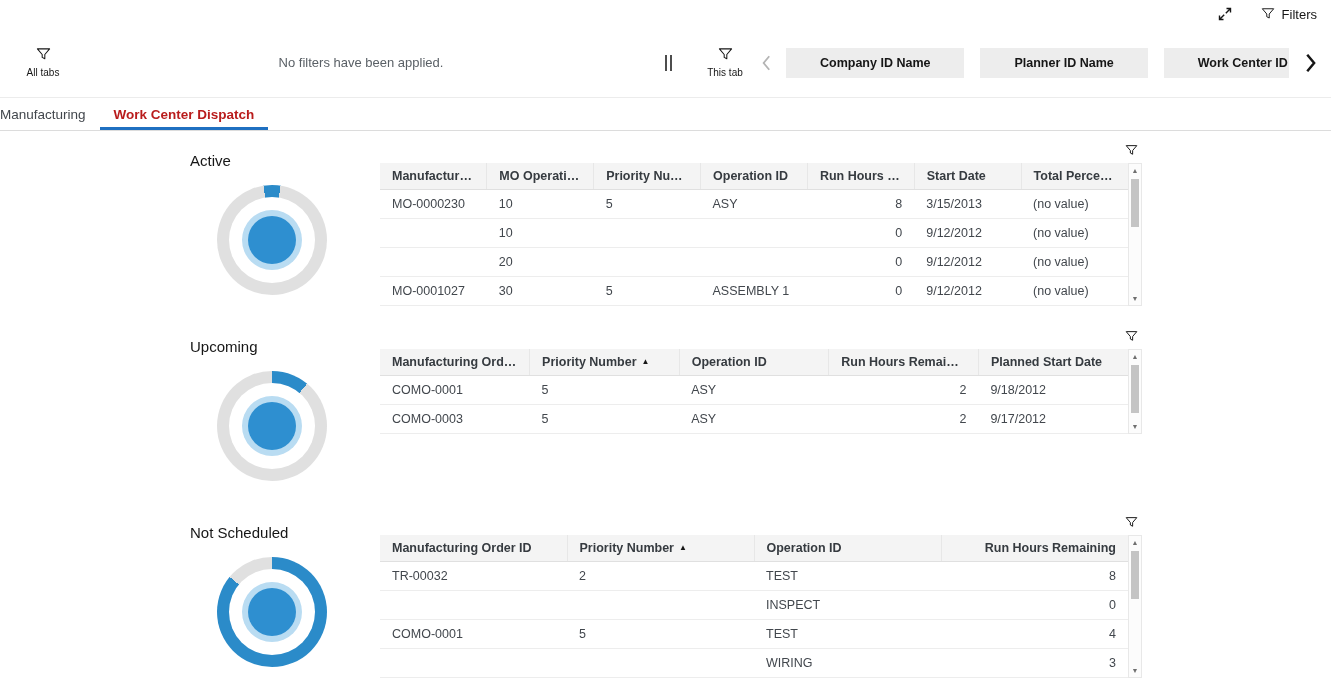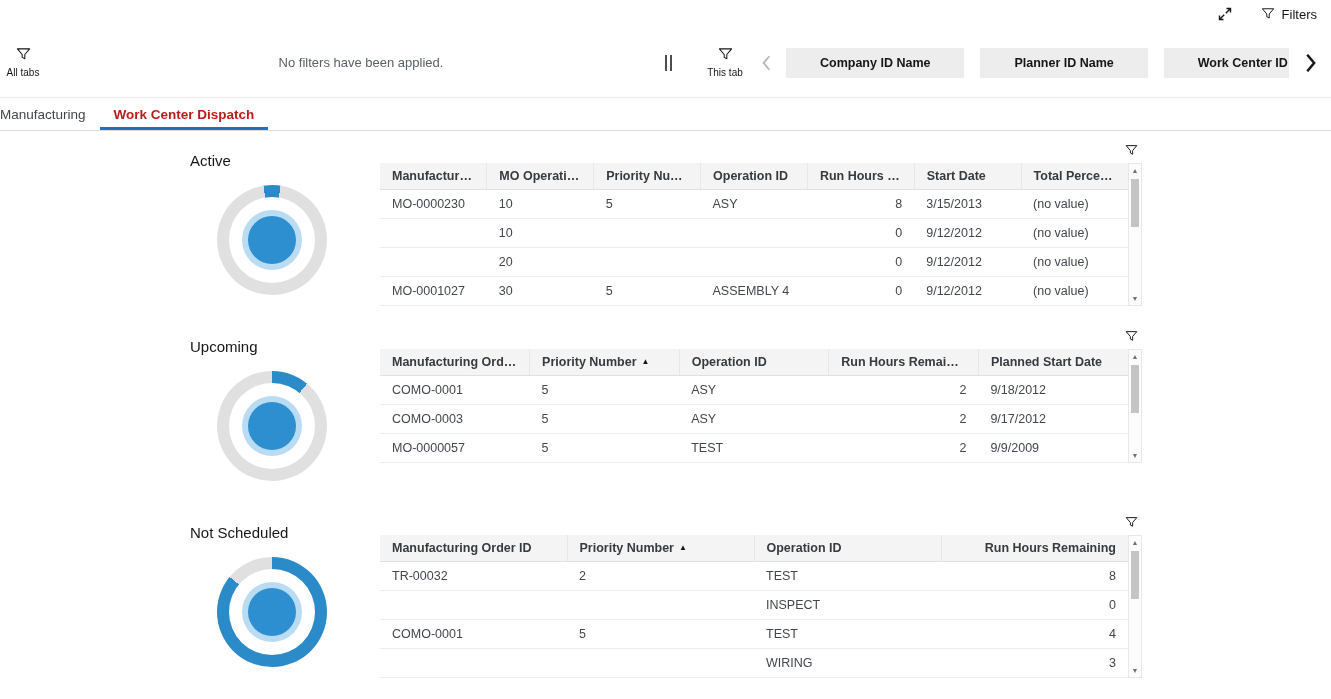--- a/index.html
+++ b/index.html
@@ -9,21 +9,21 @@
   
   .topbar { height:28px; display:flex; justify-content:flex-end; align-items:center;
     gap:28px; padding-right:14px; }
   .icon-btn { display:inline-flex; align-items:center; cursor:pointer; }
   .filters-toggle { display:inline-flex; align-items:center; gap:7px; font-size:13px; cursor:pointer; }
 
   
   .filter-bar { height:70px; display:flex; align-items:center; border-bottom:1px solid #ececec; }
   .fb-left { width:662px; height:100%; display:flex; align-items:center; position:relative; flex:none; }
   .fb-scope { display:flex; flex-direction:column; align-items:center; gap:5px;
-    font-size:10px; color:#161616; width:46px; cursor:pointer; }
+    font-size:10px; color:#161616; margin-left:20px; width:46px; cursor:pointer; }
   .fb-empty { position:absolute; left:60px; right:0; text-align:center; font-size:13px; color:#5a6066; }
   .fb-divider { width:12px; height:18px; display:flex; gap:3px; align-items:center; justify-content:center; cursor:col-resize; flex:none; }
   .fb-divider i { display:block; width:2px; height:16px; background:#4d4d4d; }
   .fb-right { flex:1; height:100%; display:flex; align-items:center; min-width:0; }
   .fb-right .fb-scope { margin-left:28px; flex:none; }
   .chev { display:inline-flex; align-items:center; margin:0 10px; cursor:pointer; flex:none; }
   .chips { display:flex; gap:16px; flex:1; overflow:hidden; align-items:center; }
   .chip { height:30px; background:#ededed; border:none; font-family:inherit;
     font-size:12.5px; font-weight:700; color:#161616; padding:0 34px; white-space:nowrap; cursor:pointer; }
 
@@ -192,21 +192,21 @@
                 <td></td>
                 <td></td>
                 <td style="text-align: right;">0</td>
                 <td>9/12/2012</td>
                 <td>(no value)</td>
               </tr>
               <tr>
                 <td>MO-0001027</td>
                 <td>30</td>
                 <td>5</td>
-                <td>ASSEMBLY 4</td>
+                <td>ASSEMBLY 1</td>
                 <td style="text-align: right;">0</td>
                 <td>9/12/2012</td>
                 <td>(no value)</td>
               </tr>
             </tbody>
           </table>
         <div class="vscrollbar">
           <div class="sb-arrow up">▲</div>
           <div class="sb-thumb"></div>
           <div class="sb-arrow down">▼</div>
@@ -251,27 +251,20 @@
                 <td style="text-align: right;">2</td>
                 <td>9/18/2012</td>
               </tr>
               <tr>
                 <td>COMO-0003</td>
                 <td>5</td>
                 <td>ASY</td>
                 <td style="text-align: right;">2</td>
                 <td>9/17/2012</td>
               </tr>
-              <tr>
-                <td>MO-0000057</td>
-                <td>5</td>
-                <td>TEST</td>
-                <td style="text-align: right;">2</td>
-                <td>9/9/2009</td>
-              </tr>
             </tbody>
           </table>
         <div class="vscrollbar">
           <div class="sb-arrow up">▲</div>
           <div class="sb-thumb"></div>
           <div class="sb-arrow down">▼</div>
         </div>
       </div>
     </div>
   </section>

